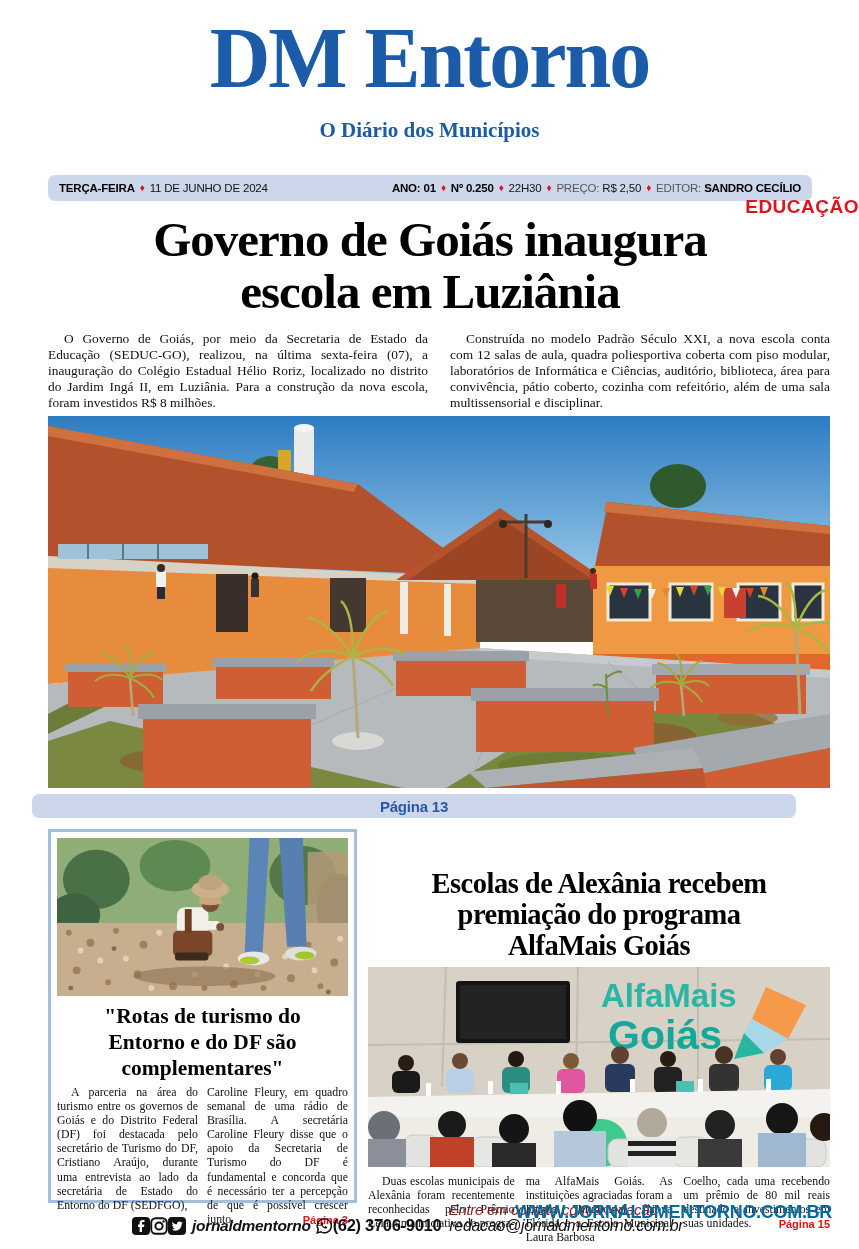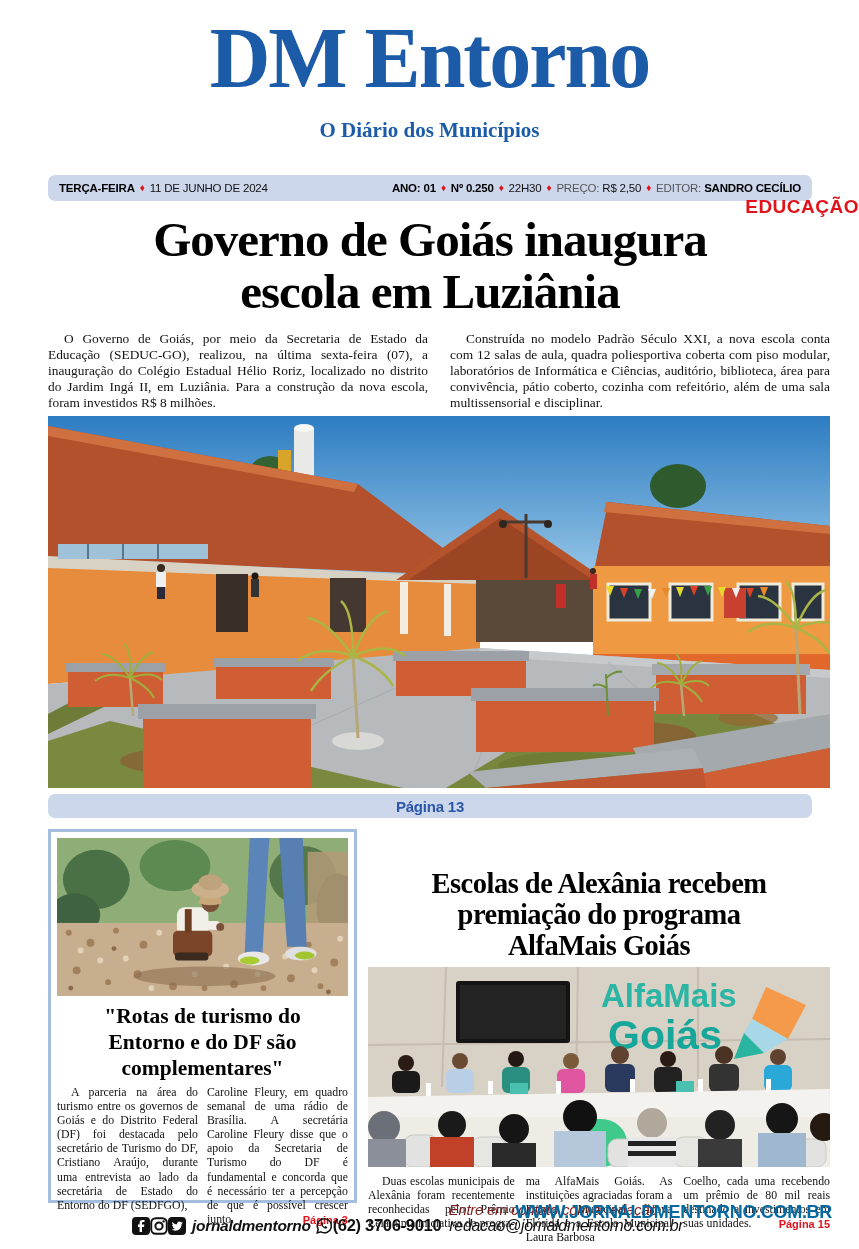--- a/index.html
+++ b/index.html
@@ -27,21 +27,21 @@
   .headline-main{top:214px;left:48px;width:764px;text-align:center;}
   .headline-main span{display:inline-block;max-width:680px;font-family:"Liberation Serif",serif;
           font-weight:bold;font-size:49px;line-height:52px;color:#000;letter-spacing:-1px;}
   .intro{top:331px;left:48px;width:782px;display:flex;gap:22px;}
   .intro .col{flex:1;font-family:"Liberation Serif",serif;font-size:13.4px;line-height:15.9px;
           text-align:justify;text-indent:16px;color:#111;}
 
   .photo-frame{overflow:hidden;}
   .main-photo{top:416px;left:48px;width:782px;height:372px;}
 
-  .pagebar{top:794px;left:48px;width:764px;height:24px;background:#ccd7ec;border-radius:7px;
+  .pagebar{top:794px;left:32px;width:764px;height:24px;background:#ccd7ec;border-radius:7px;
            display:flex;align-items:center;justify-content:center;font-weight:bold;font-size:15px;
            color:#2b57a8;letter-spacing:-0.2px;}
 
   
   .left-article{top:829px;left:48px;width:309px;height:374px;border:3px solid #a3bede;
                 background:#fff;box-sizing:border-box;padding:6px;}
   .left-photo{width:100%;height:158px;display:block;}
   .left-headline{font-family:"Liberation Serif",serif;font-weight:bold;font-size:21.5px;
                  line-height:26px;text-align:center;margin:7px auto 4px auto;max-width:235px;color:#000;}
   .cols2{display:flex;gap:9px;}

